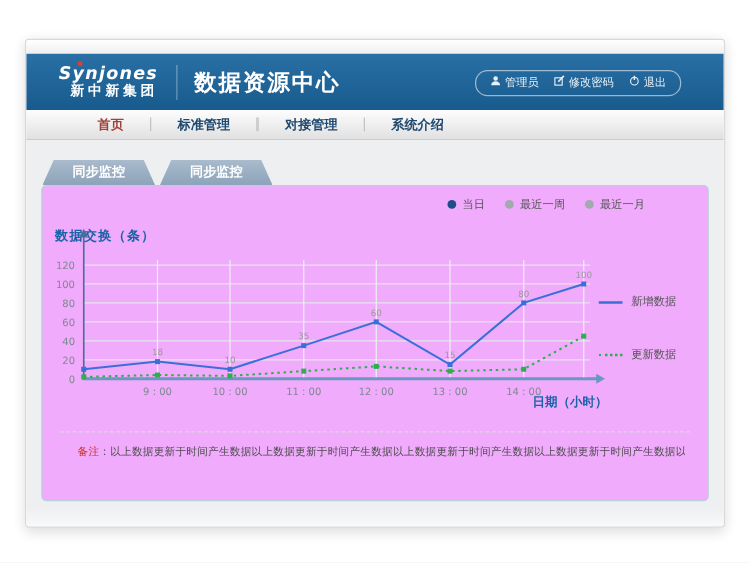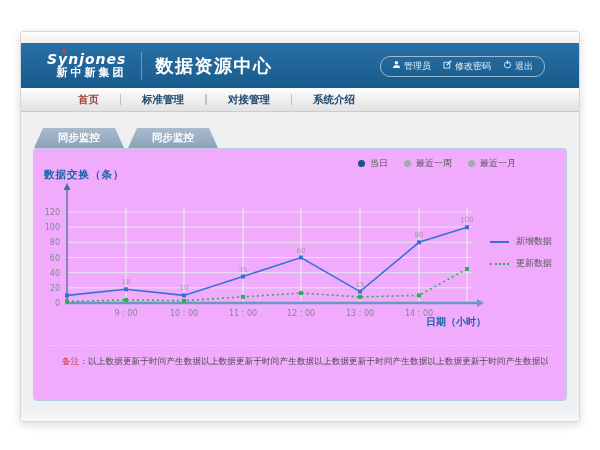--- a/index.html
+++ b/index.html
@@ -47,27 +47,27 @@
     background:linear-gradient(#1b6398,#14568c);
     clip-path:polygon(2px 0, calc(100% - 10px) 0, 100% 100%, 0 100%);
   }
   .panel{
     position:relative;height:253px;background:#f0abfc;border:1px solid #b9cfdf;border-radius:4px;box-sizing:border-box;
   }
   .view-options{position:absolute;top:8px;right:50px;display:flex;gap:16px;align-items:center;}
   .vo{display:flex;align-items:center;gap:5px;cursor:pointer;}
   .vo-dot{width:7px;height:7px;border-radius:50%;background:#a3a9af;}
   .vo-label{font-size:9px;color:#555;}
-  .chart-title{position:absolute;left:10px;top:19px;font-size:10.5px;font-weight:bold;color:#1a62a8;letter-spacing:1px;}
+  .chart-title{position:absolute;left:10px;top:33px;font-size:10.5px;font-weight:bold;color:#1a62a8;letter-spacing:1px;}
   #chart-svg{position:absolute;left:0;top:30px;width:500px;height:175px;}
   #chart-svg text{font-family:"DejaVu Sans","Liberation Sans",sans-serif;}
   #chart-svg text.tick{font-size:8px;fill:#808890;}
   #chart-svg text.dlabel{font-size:7px;fill:#9a9a9a;}
   #chart-svg text.xlabel{font-size:10px;font-weight:bold;fill:#1a62a8;}
-  .side-legend{position:absolute;right:14px;top:86px;display:flex;flex-direction:column;gap:9px;}
+  .side-legend{position:absolute;right:25px;top:86px;display:flex;flex-direction:column;gap:29px;}
   .sl-row{display:flex;align-items:center;gap:7px;}
   .sl-line{width:19px;height:0;border-top:2px solid #3a6fd8;}
   .sl-label{font-size:9px;color:#555;}
   .note-divider{position:absolute;left:14px;right:14px;top:196px;border-top:1px dashed #dadada;}
   .note{position:absolute;left:28px;right:18px;top:207px;font-size:8.5px;color:#4d4d4d;white-space:nowrap;overflow:hidden;letter-spacing:0.2px;}
   .note-label{color:#c9302c;}
   .content-fade{position:absolute;left:0;right:0;bottom:0;height:16px;background:linear-gradient(rgba(237,239,241,0),#fafbfb);}
 </style>
 </head>
 <body>

